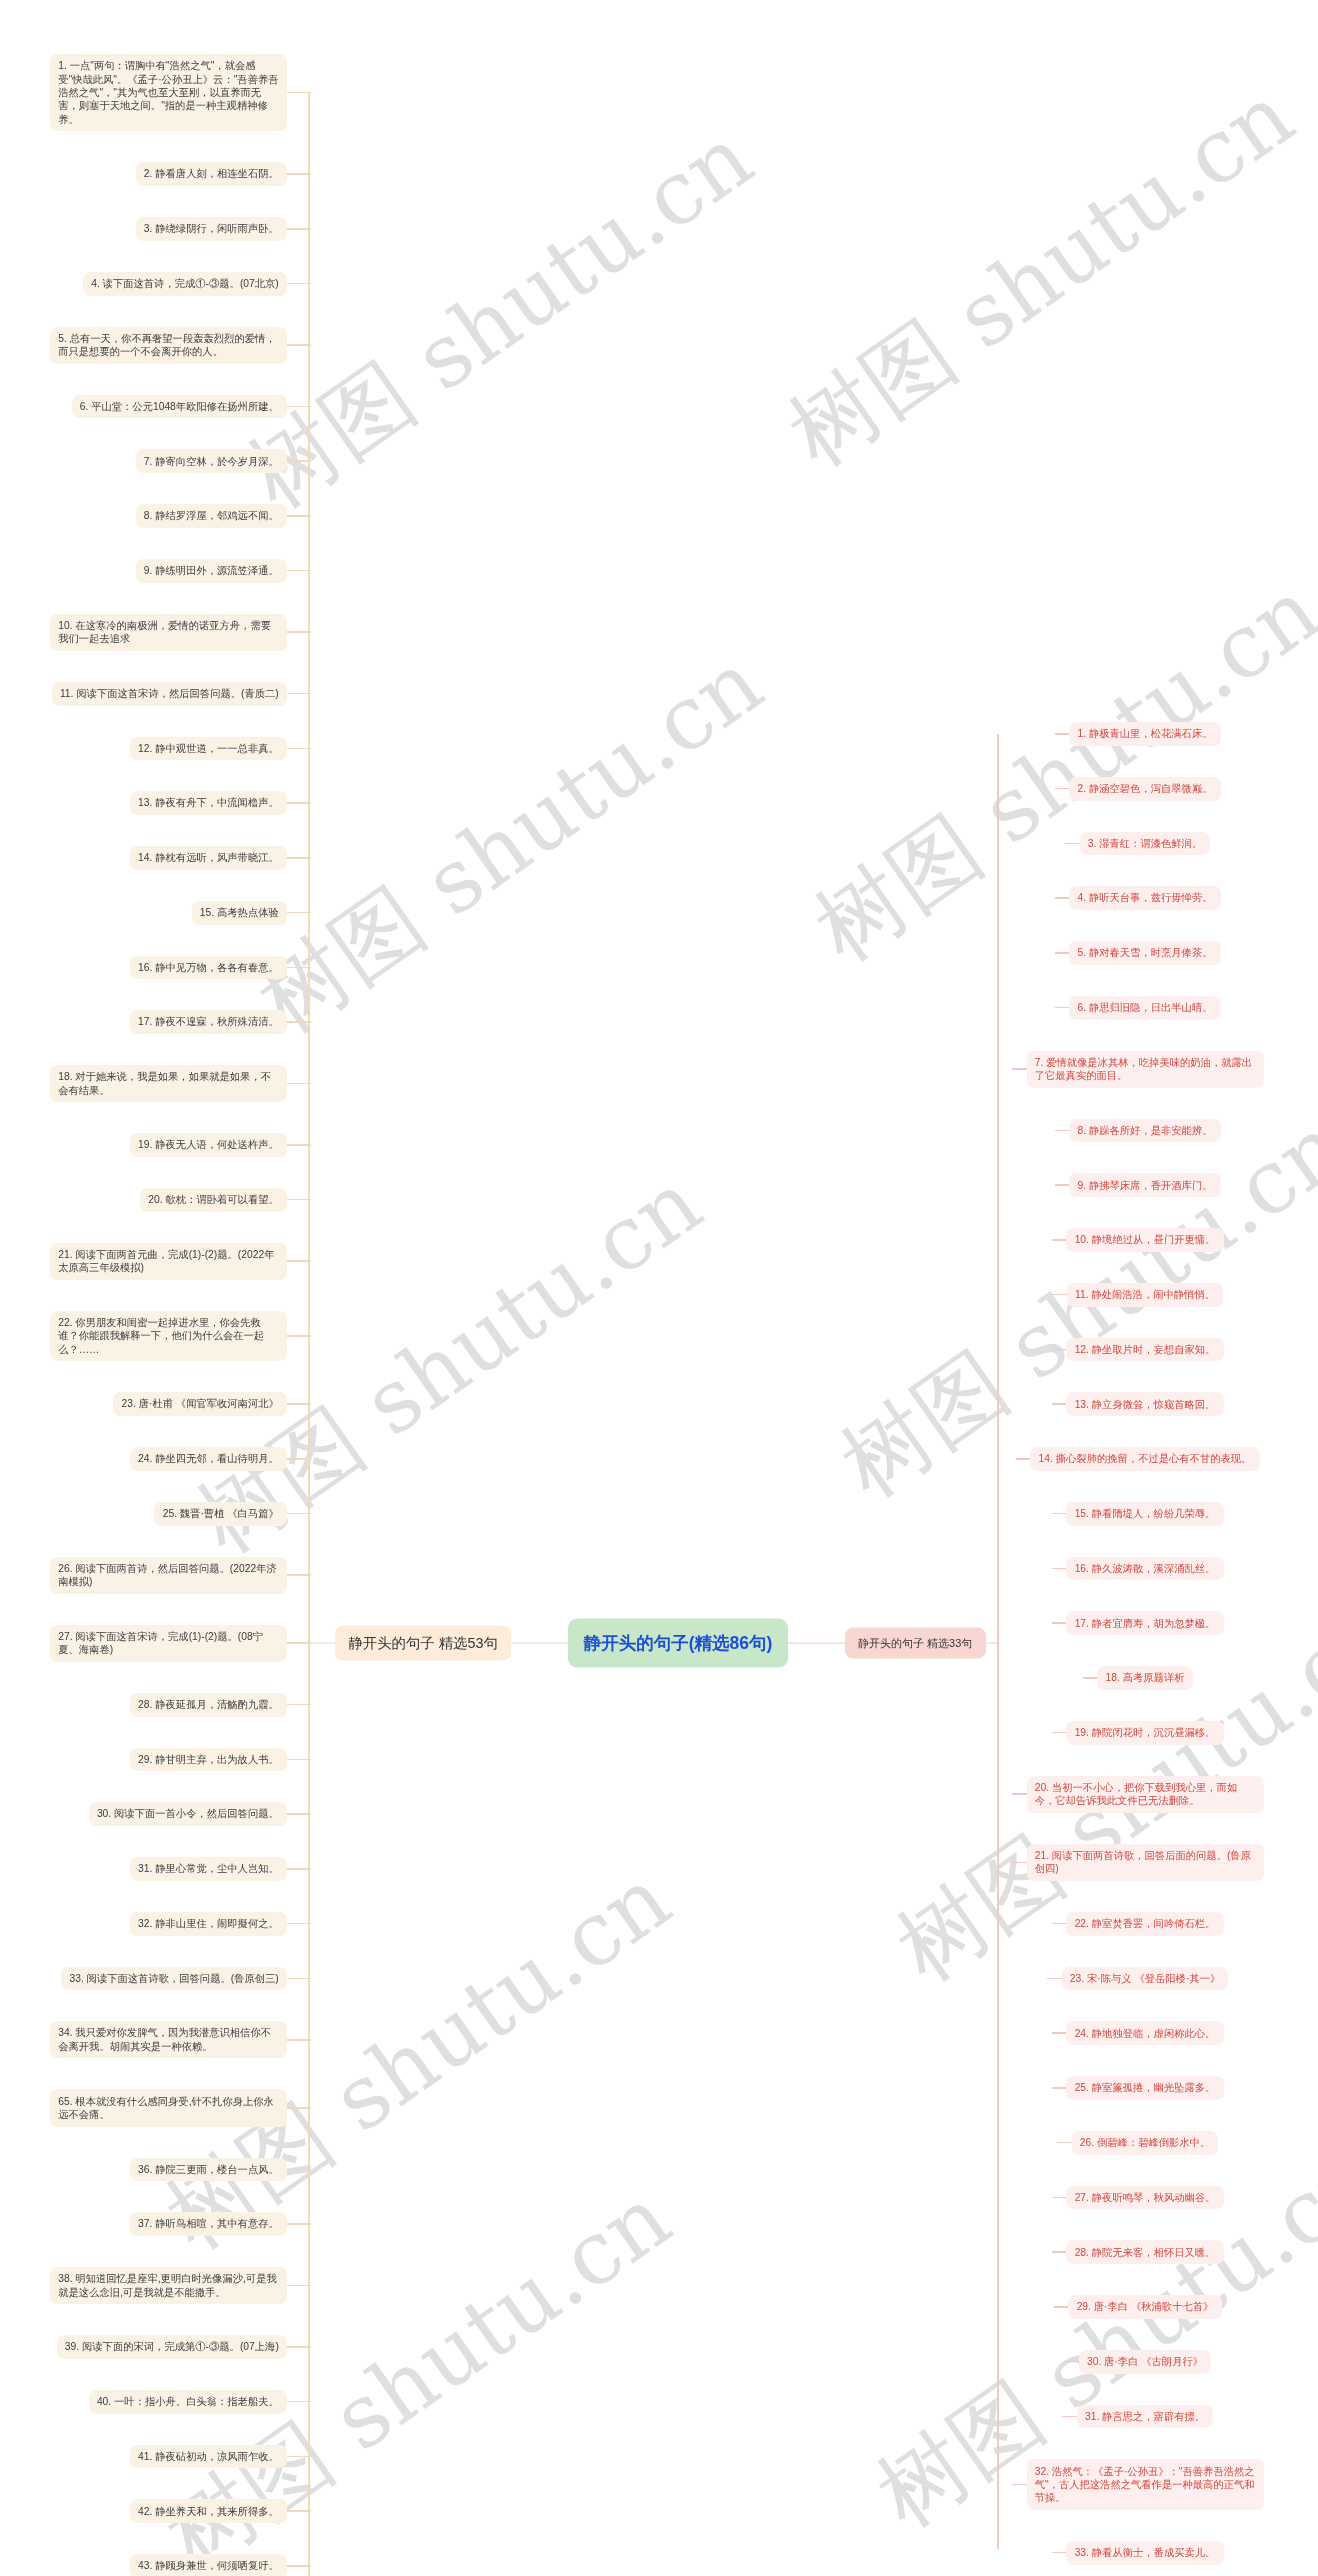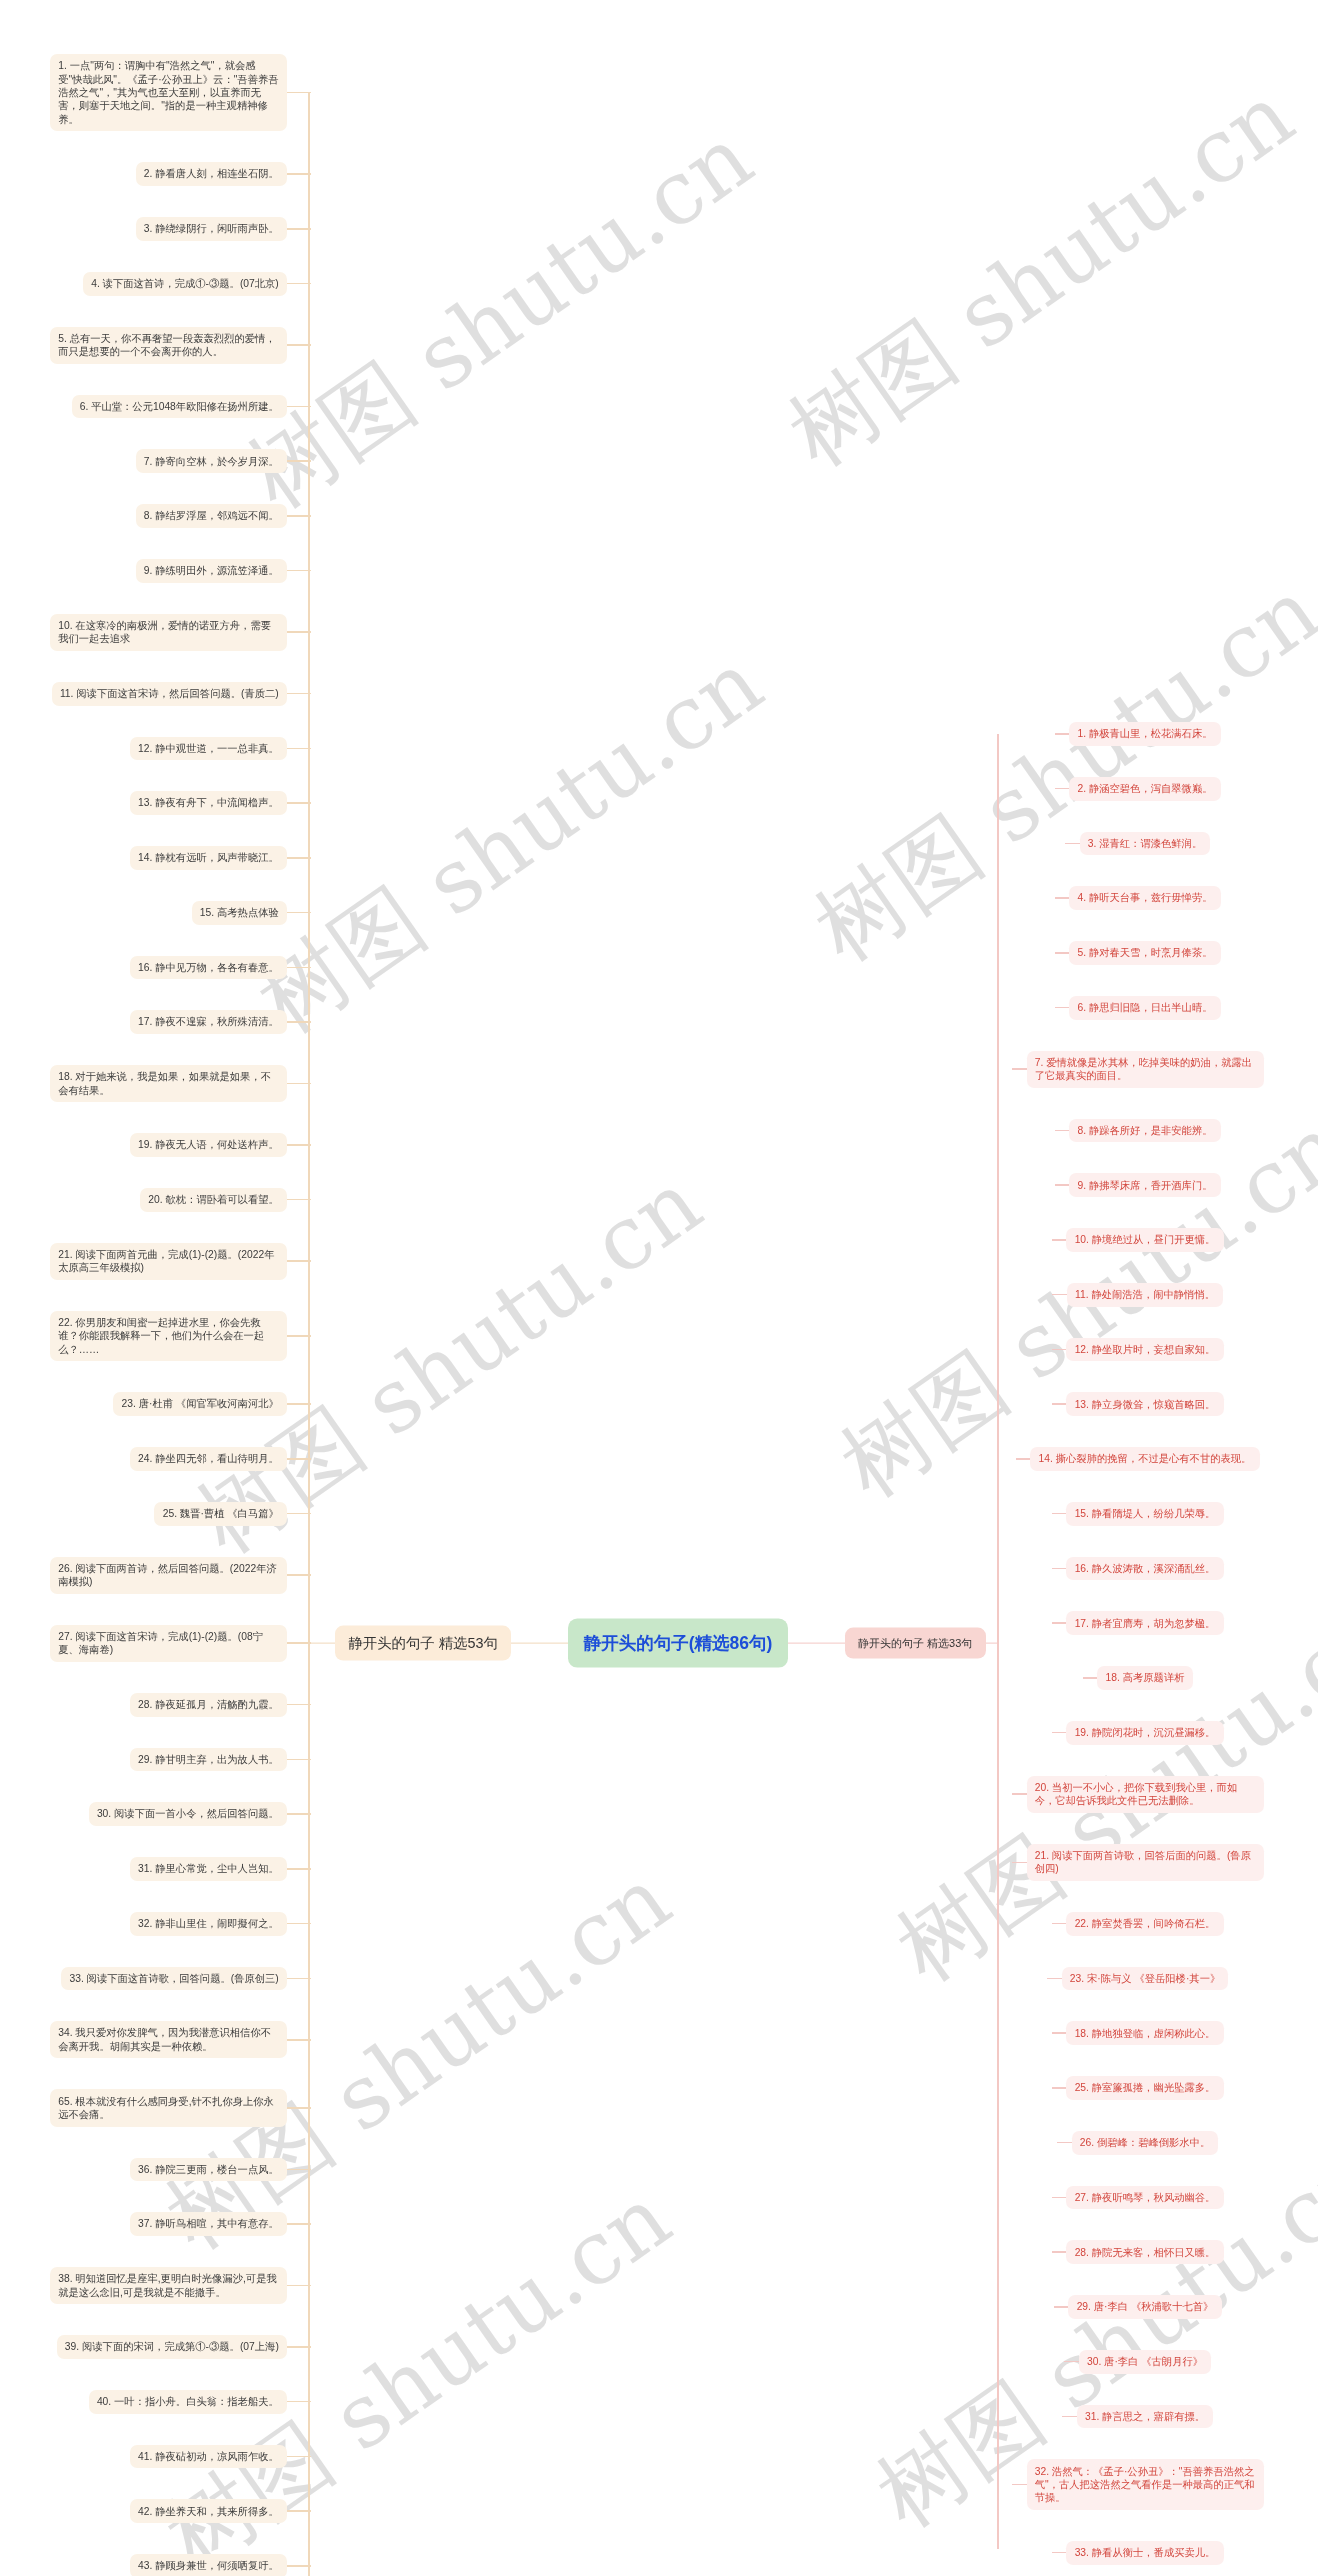--- a/index.html
+++ b/index.html
@@ -399,21 +399,21 @@
         <span class="item-text">22. 静室焚香罢，间吟倚石栏。</span>
       </div>
 
       <div class="item item-right">
         <span class="hook"></span>
         <span class="item-text">23. 宋·陈与义 《登岳阳楼·其一》</span>
       </div>
 
       <div class="item item-right">
         <span class="hook"></span>
-        <span class="item-text">18. 静地独登临，虚闲称此心。</span>
+        <span class="item-text">24. 静地独登临，虚闲称此心。</span>
       </div>
 
       <div class="item item-right">
         <span class="hook"></span>
         <span class="item-text">25. 静室簾孤捲，幽光坠露多。</span>
       </div>
 
       <div class="item item-right">
         <span class="hook"></span>
         <span class="item-text">26. 倒碧峰：碧峰倒影水中。</span>

